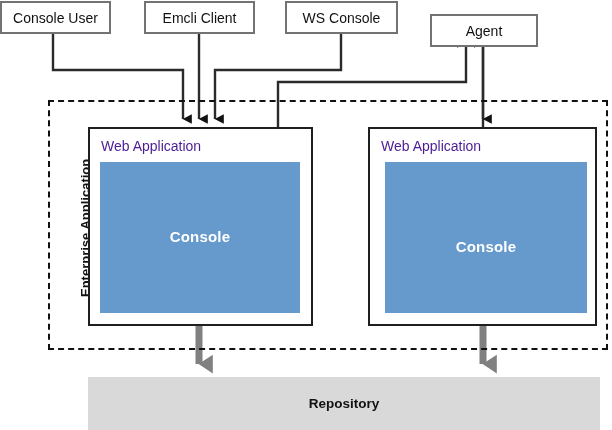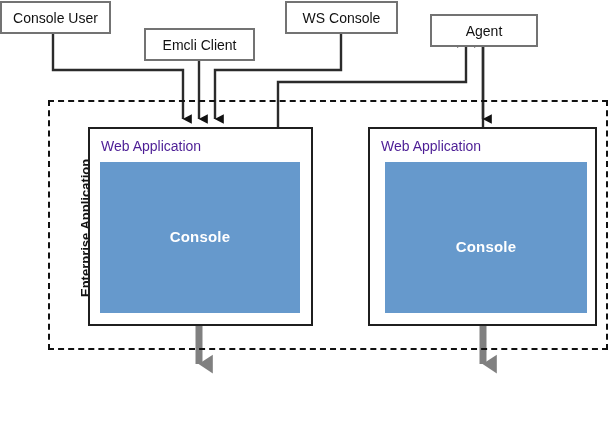--- a/index.html
+++ b/index.html
@@ -151,21 +151,21 @@
     </g>
   </svg>
 
   <div class="ent-frame" style="left:48px; top:100px; width:560px; height:250px;"></div>
   <div class="ent-title" style="left:78px; top:297px;">Enterprise Application</div>
 
   <div class="node-box client-box" style="left:0px; top:1px; width:111px; height:33px;">
     <span class="node-label">Console User</span>
   </div>
 
-  <div class="node-box client-box" style="left:144px; top:1px; width:111px; height:33px;margin-top:27px;">
+  <div class="node-box client-box" style="left:144px; top:1px; width:111px; height:33px;">
     <span class="node-label">Emcli Client</span>
   </div>
 
   <div class="node-box client-box" style="left:285px; top:1px; width:113px; height:33px;">
     <span class="node-label">WS Console</span>
   </div>
 
   <div class="node-box client-box" style="left:430px; top:1px; width:108px; height:33px;margin-top:13px;">
     <span class="node-label">Agent</span>
   </div>
@@ -180,14 +180,17 @@
   <div class="webapp-box" style="left:368px; top:127px; width:229px; height:199px;">
     <div class="webapp-title">Web Application</div>
   </div>
   <div class="service-panel" style="left:385px; top:162px; width:202px; height:151px;">
     <span class="service-label">
       <br>
       <span>Console</span>
     </span>
   </div>
 
+  <div class="repo-box" style="left:88px; top:377px; width:512px; height:53px;">
+    <span class="repo-label">Repository</span>
+  </div>
 
 </div>
 
 </body></html>

